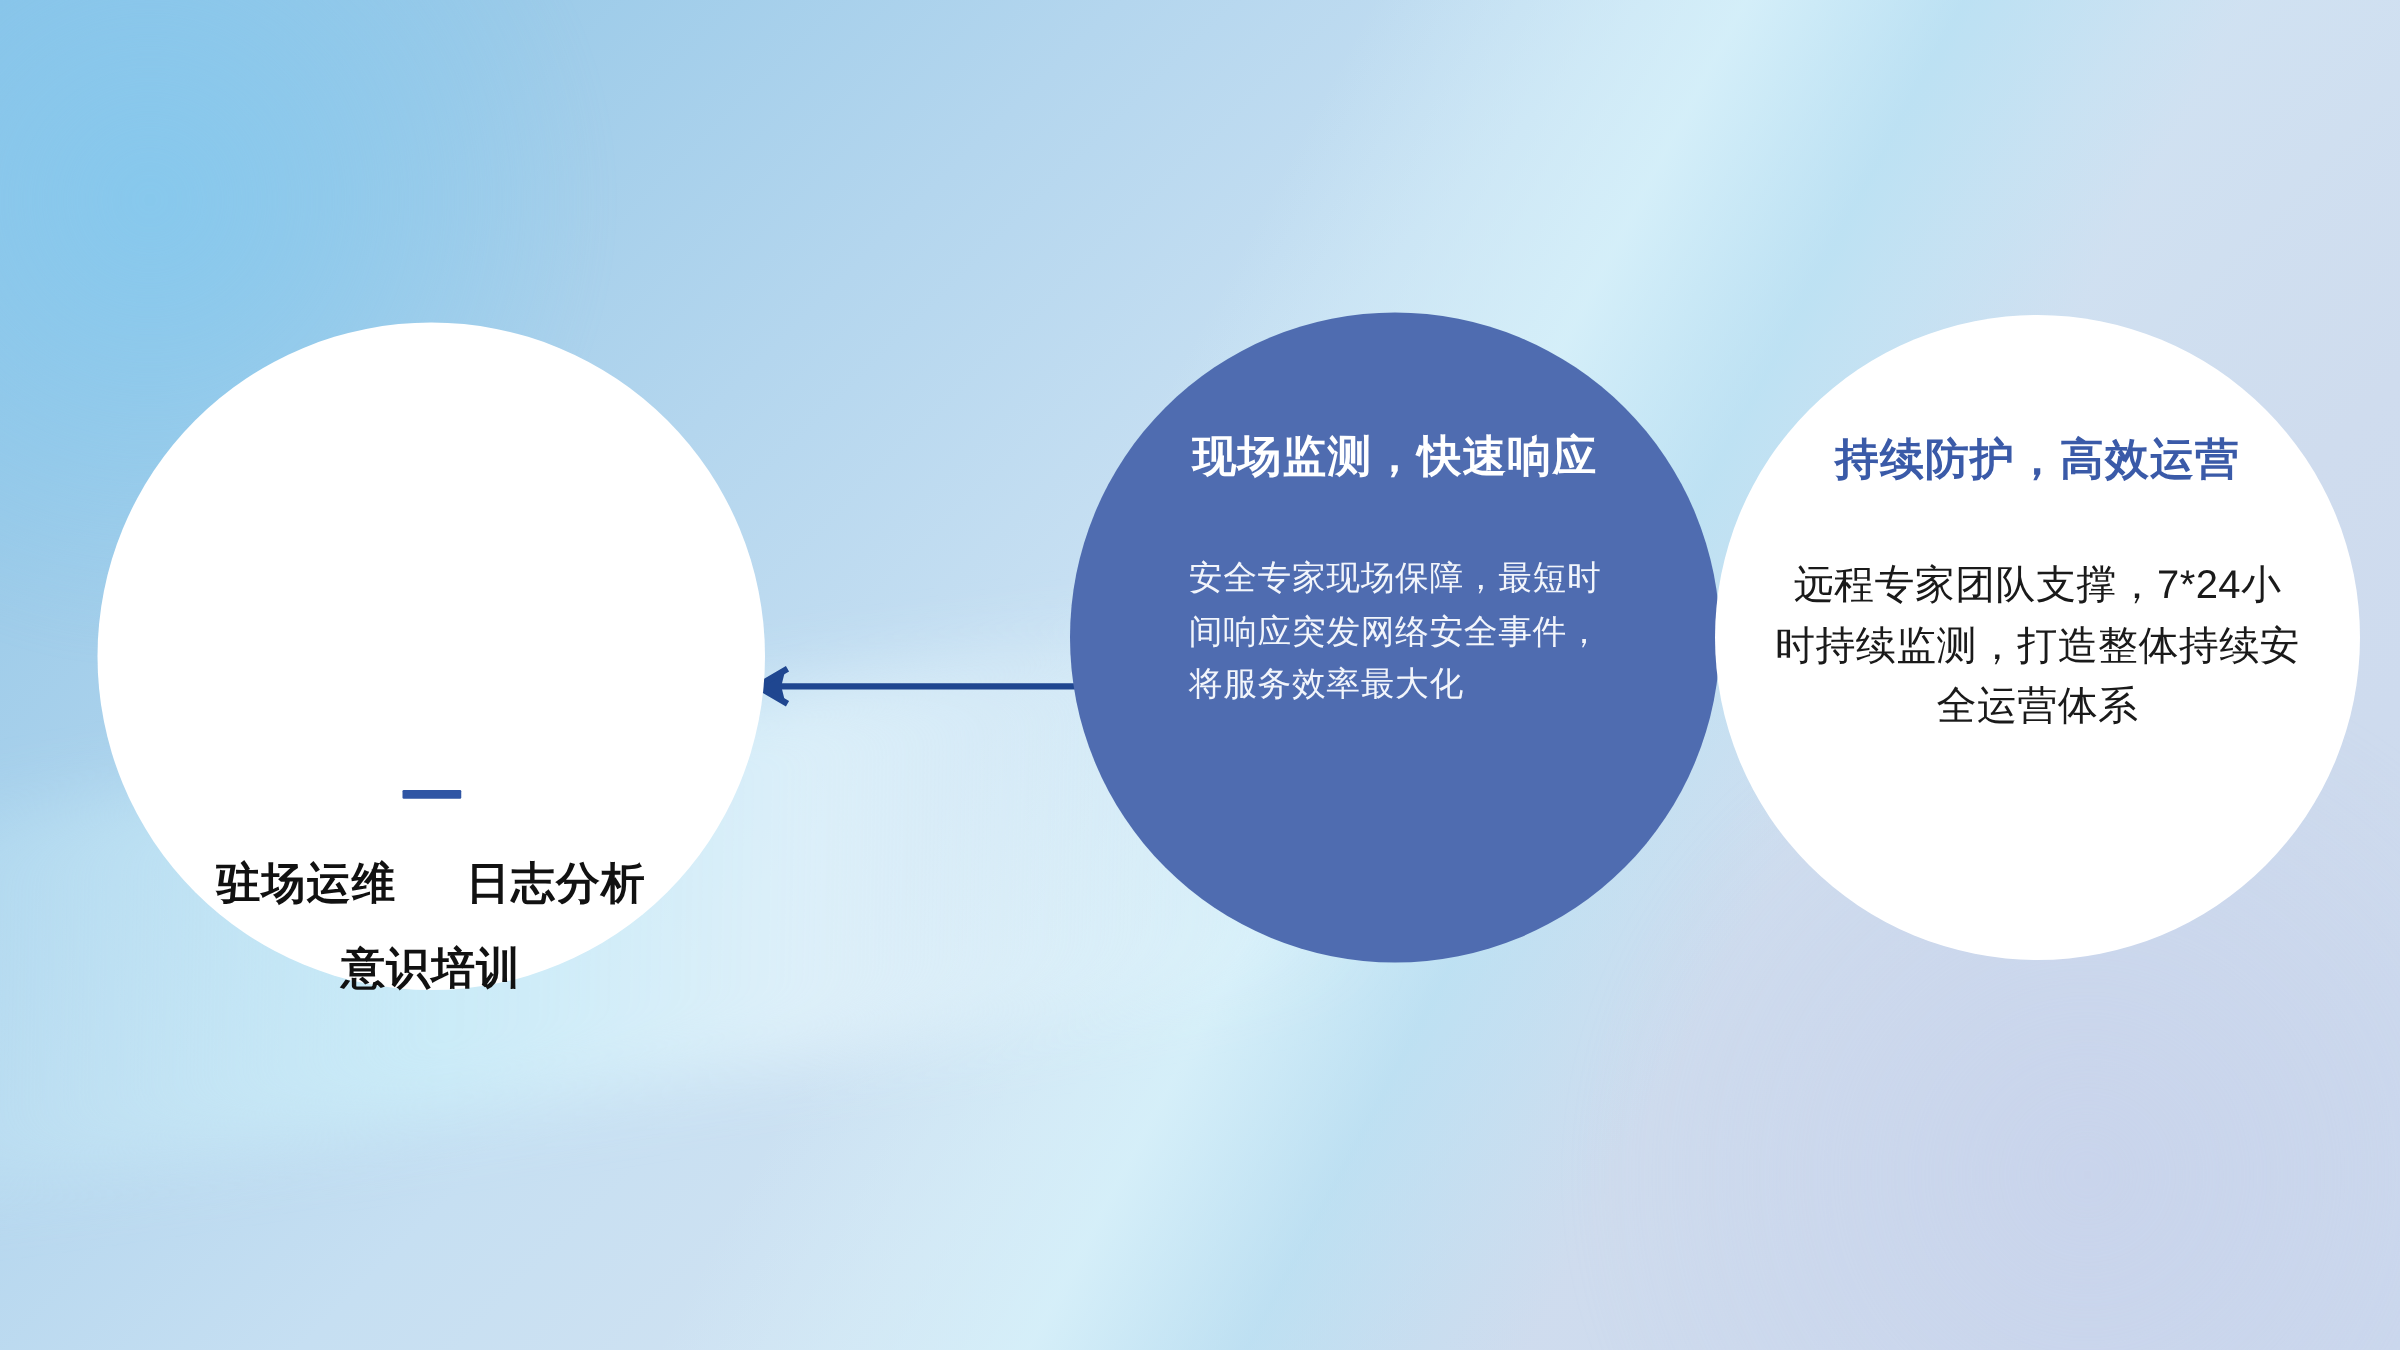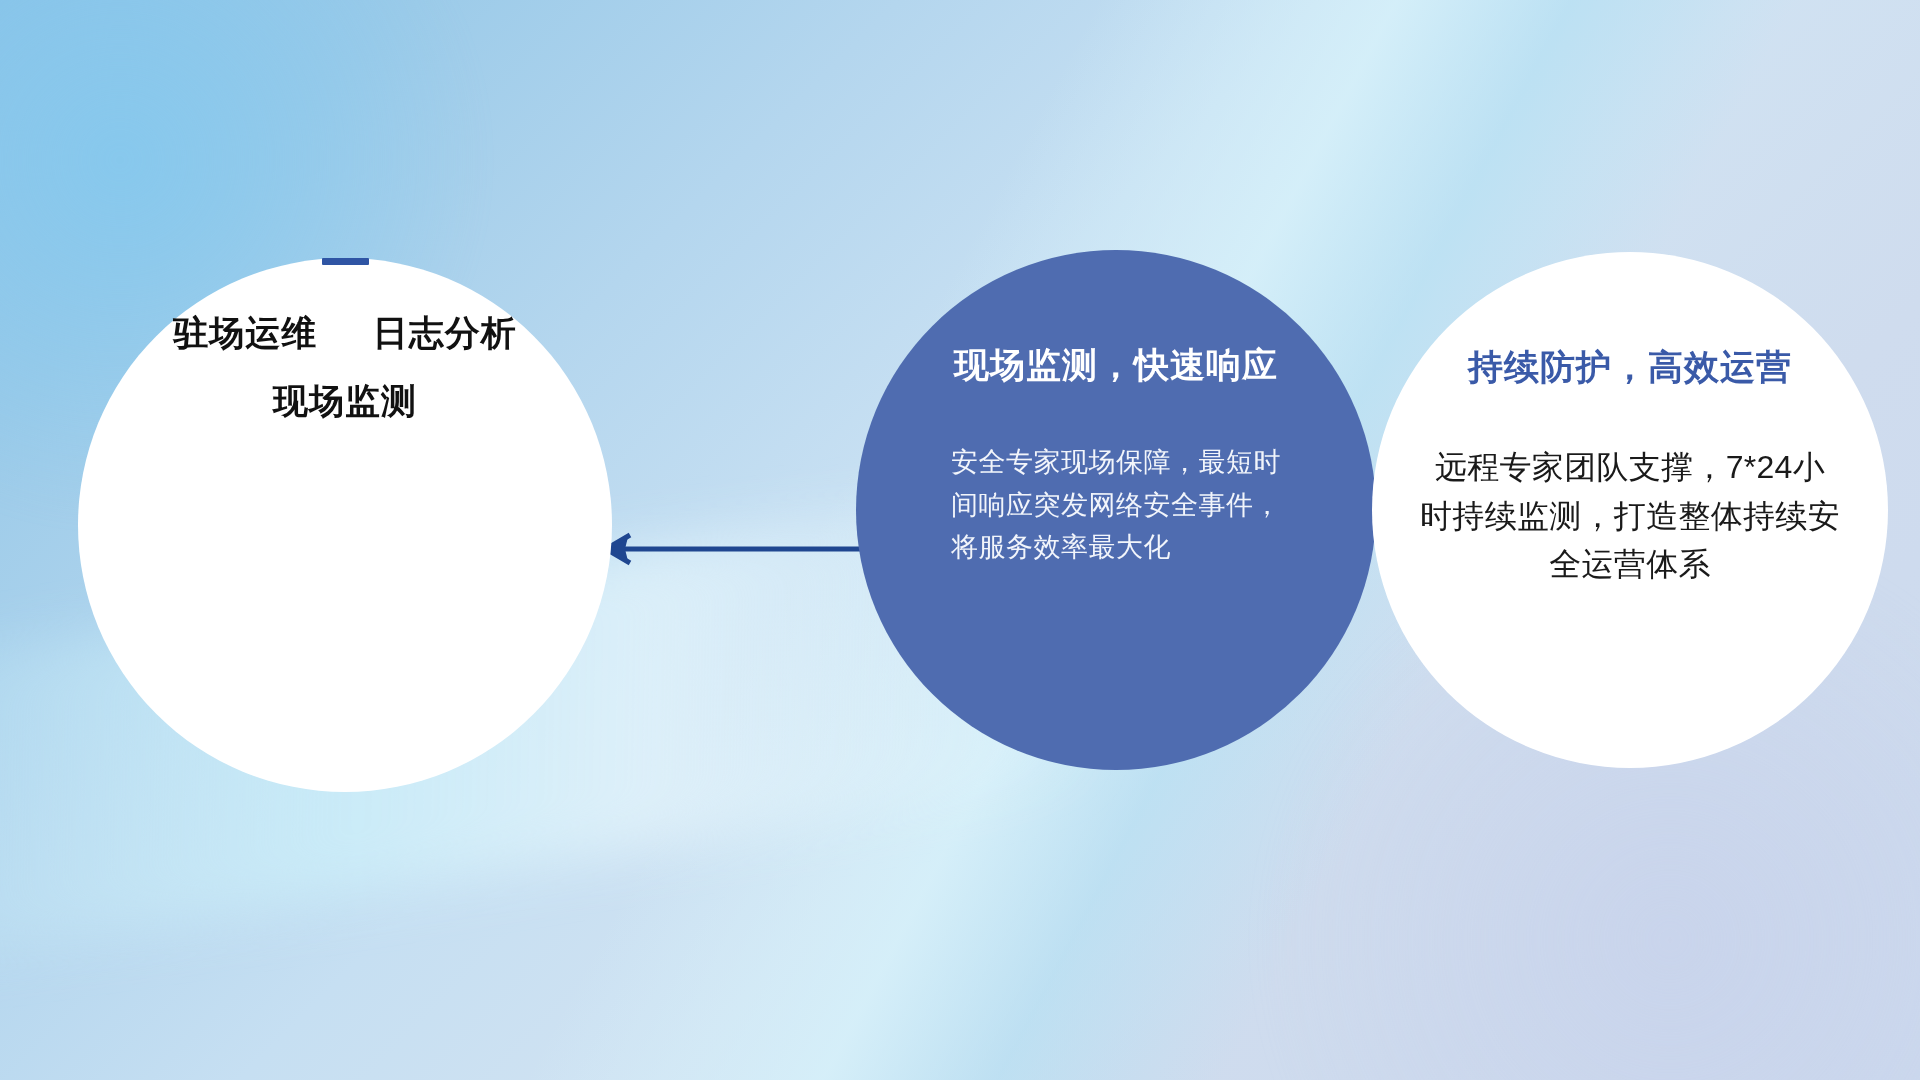--- a/index.html
+++ b/index.html
@@ -44,21 +44,21 @@
     background:radial-gradient(circle at 50% 50%, rgba(198,208,234,0.6) 0%, rgba(198,208,234,0) 70%);
     filter:blur(12px);
   }
 
   
   .circle{position:absolute;border-radius:50%;box-sizing:border-box;}
 
   #circle-left{
     left:78px;top:258px;width:534px;height:534px;
     background:#ffffff;
-    display:flex;flex-direction:column;align-items:center;justify-content:flex-start;
+    display:flex;flex-direction:column;align-items:center;justify-content:flex-end;
   }
   #left-dash{
     width:47px;height:7px;background:#2f55a4;border-radius:1px;
     margin-bottom:50px;
   }
   .left-line{
     color:#111111;font-weight:bold;font-size:35px;line-height:1.0;
     white-space:nowrap;letter-spacing:1px;margin:0 0 33px 0;
     text-align:center;
   }
@@ -127,17 +127,17 @@
     <div id="left-dash"></div>
 
     <div class="left-line">
       <span>驻场运维</span>
       <span class="left-gap"></span>
       <span>日志分析</span>
     </div>
 
 
     <div class="left-line">
-      <span>现场监测</span>
+      <span>意识培训</span>
     </div>
   </div>
 
 </div>
 
 </body></html>

